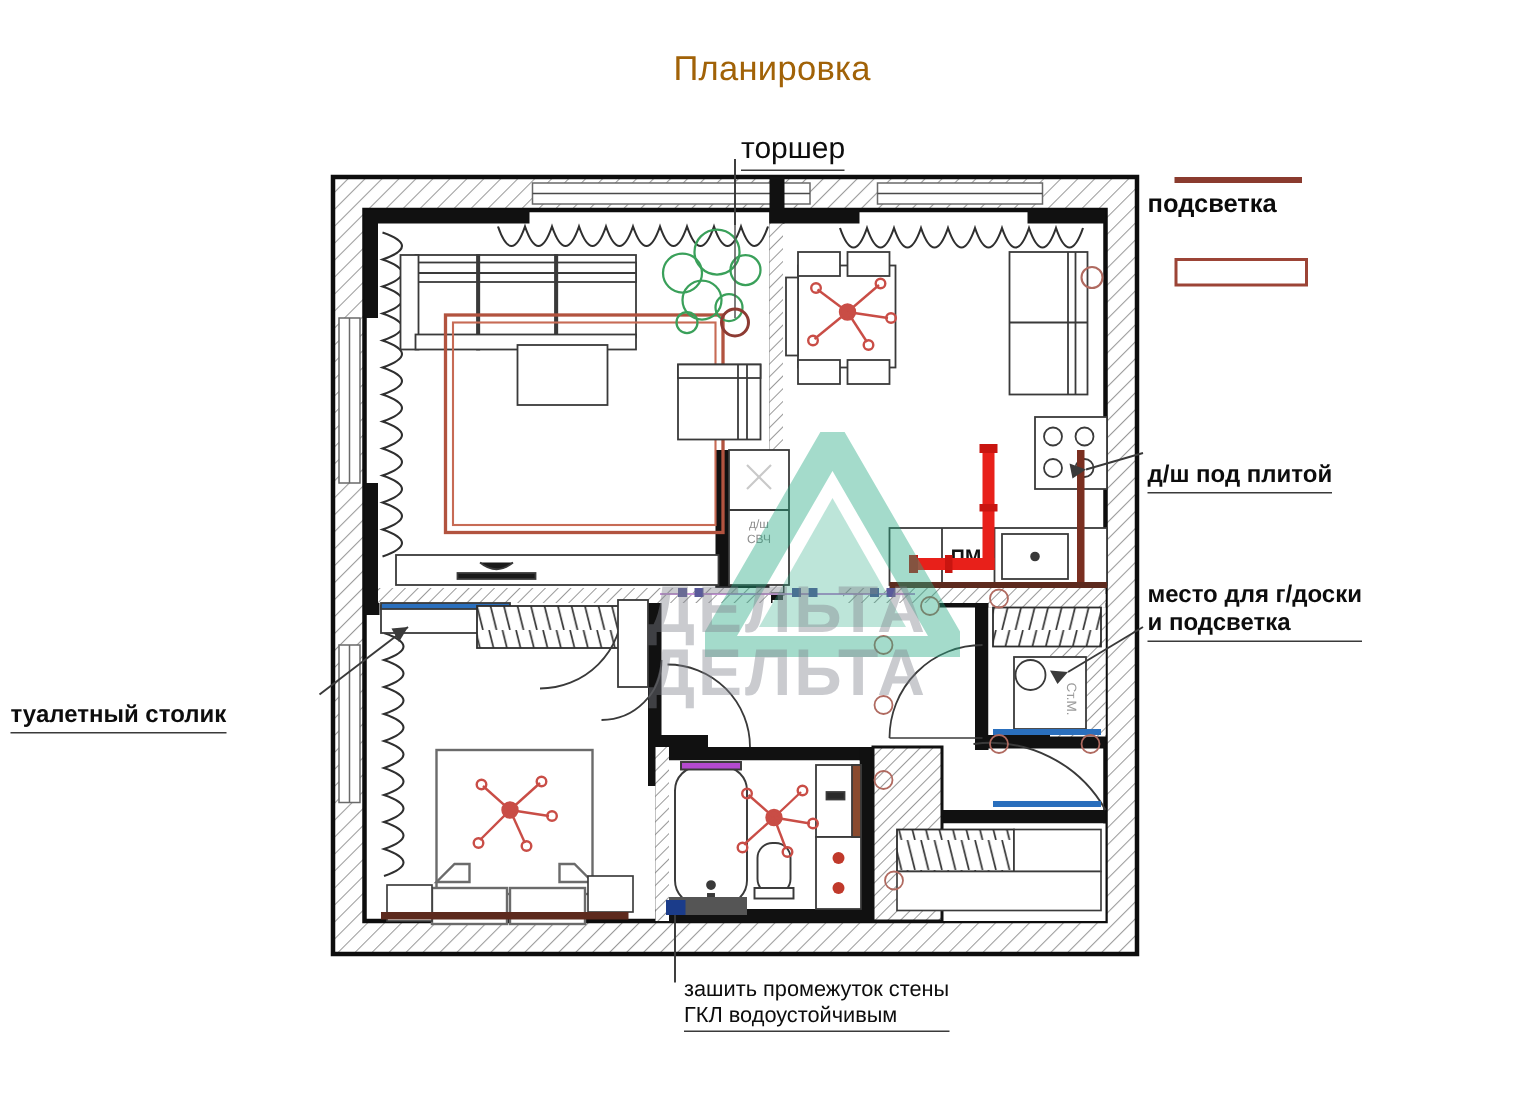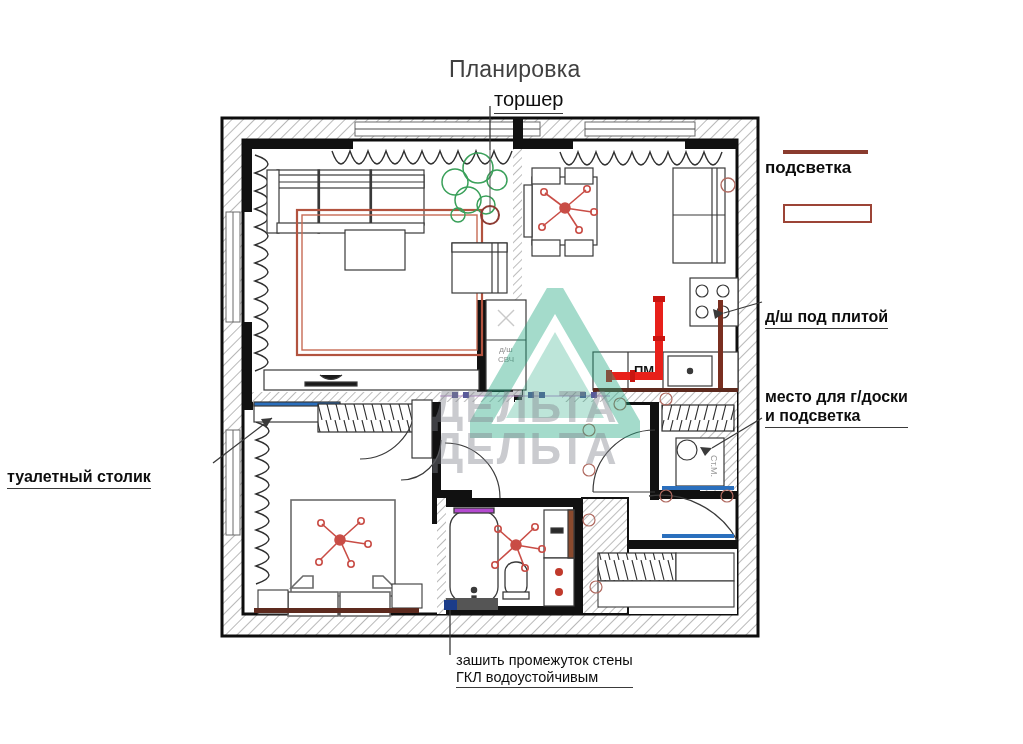--- a/index.html
+++ b/index.html
@@ -4,33 +4,33 @@
 <style>
   html,body{margin:0;padding:0;background:#ffffff;}
   body{
     width:1023px;height:744px;position:relative;overflow:hidden;
     font-family:"Liberation Sans","DejaVu Sans",sans-serif;
     color:#111;
   }
   #root{position:absolute;inset:0;}
 
   .plan-title{
-    position:absolute;left:0;top:56px;width:1023px;text-align:center;
-    font-size:23px;color:#404040;letter-spacing:.2px;
+    position:absolute;left:0;top:32px;width:1023px;text-align:center;
+    font-size:23px;color:#a16207;letter-spacing:.2px;
   }
   
   .plan-title{ text-align:left; left:449px; width:400px; }
 
   
   .callout{position:absolute;font-size:20px;color:#0d0d0d;line-height:1.18;white-space:nowrap;}
   .callout.bold{font-weight:bold;font-size:16px;margin-top:20px;}
   .ul{border-bottom:1.5px solid #3a3a3a;padding-bottom:1px;}
 
   
-  .legend{position:absolute;left:765px;top:118px;width:255px;margin-top:32px;}
+  .legend{position:absolute;left:765px;top:118px;width:255px;}
   .legend-swatch-line{width:85px;height:4px;background:#8a3b2e;margin:0 0 4px 18px;}
   .legend-swatch-box{width:85px;height:15px;border:2px solid #9c4436;margin:26px 0 6px 18px;background:#fff;}
   .legend-label{font-size:17px;font-weight:bold;color:#0b0b0b;}
 
   
   svg.plan{position:absolute;left:0;top:0;width:1023px;height:744px;}
 
   
   .wm{position:absolute;pointer-events:none;}
   .wm-text{

